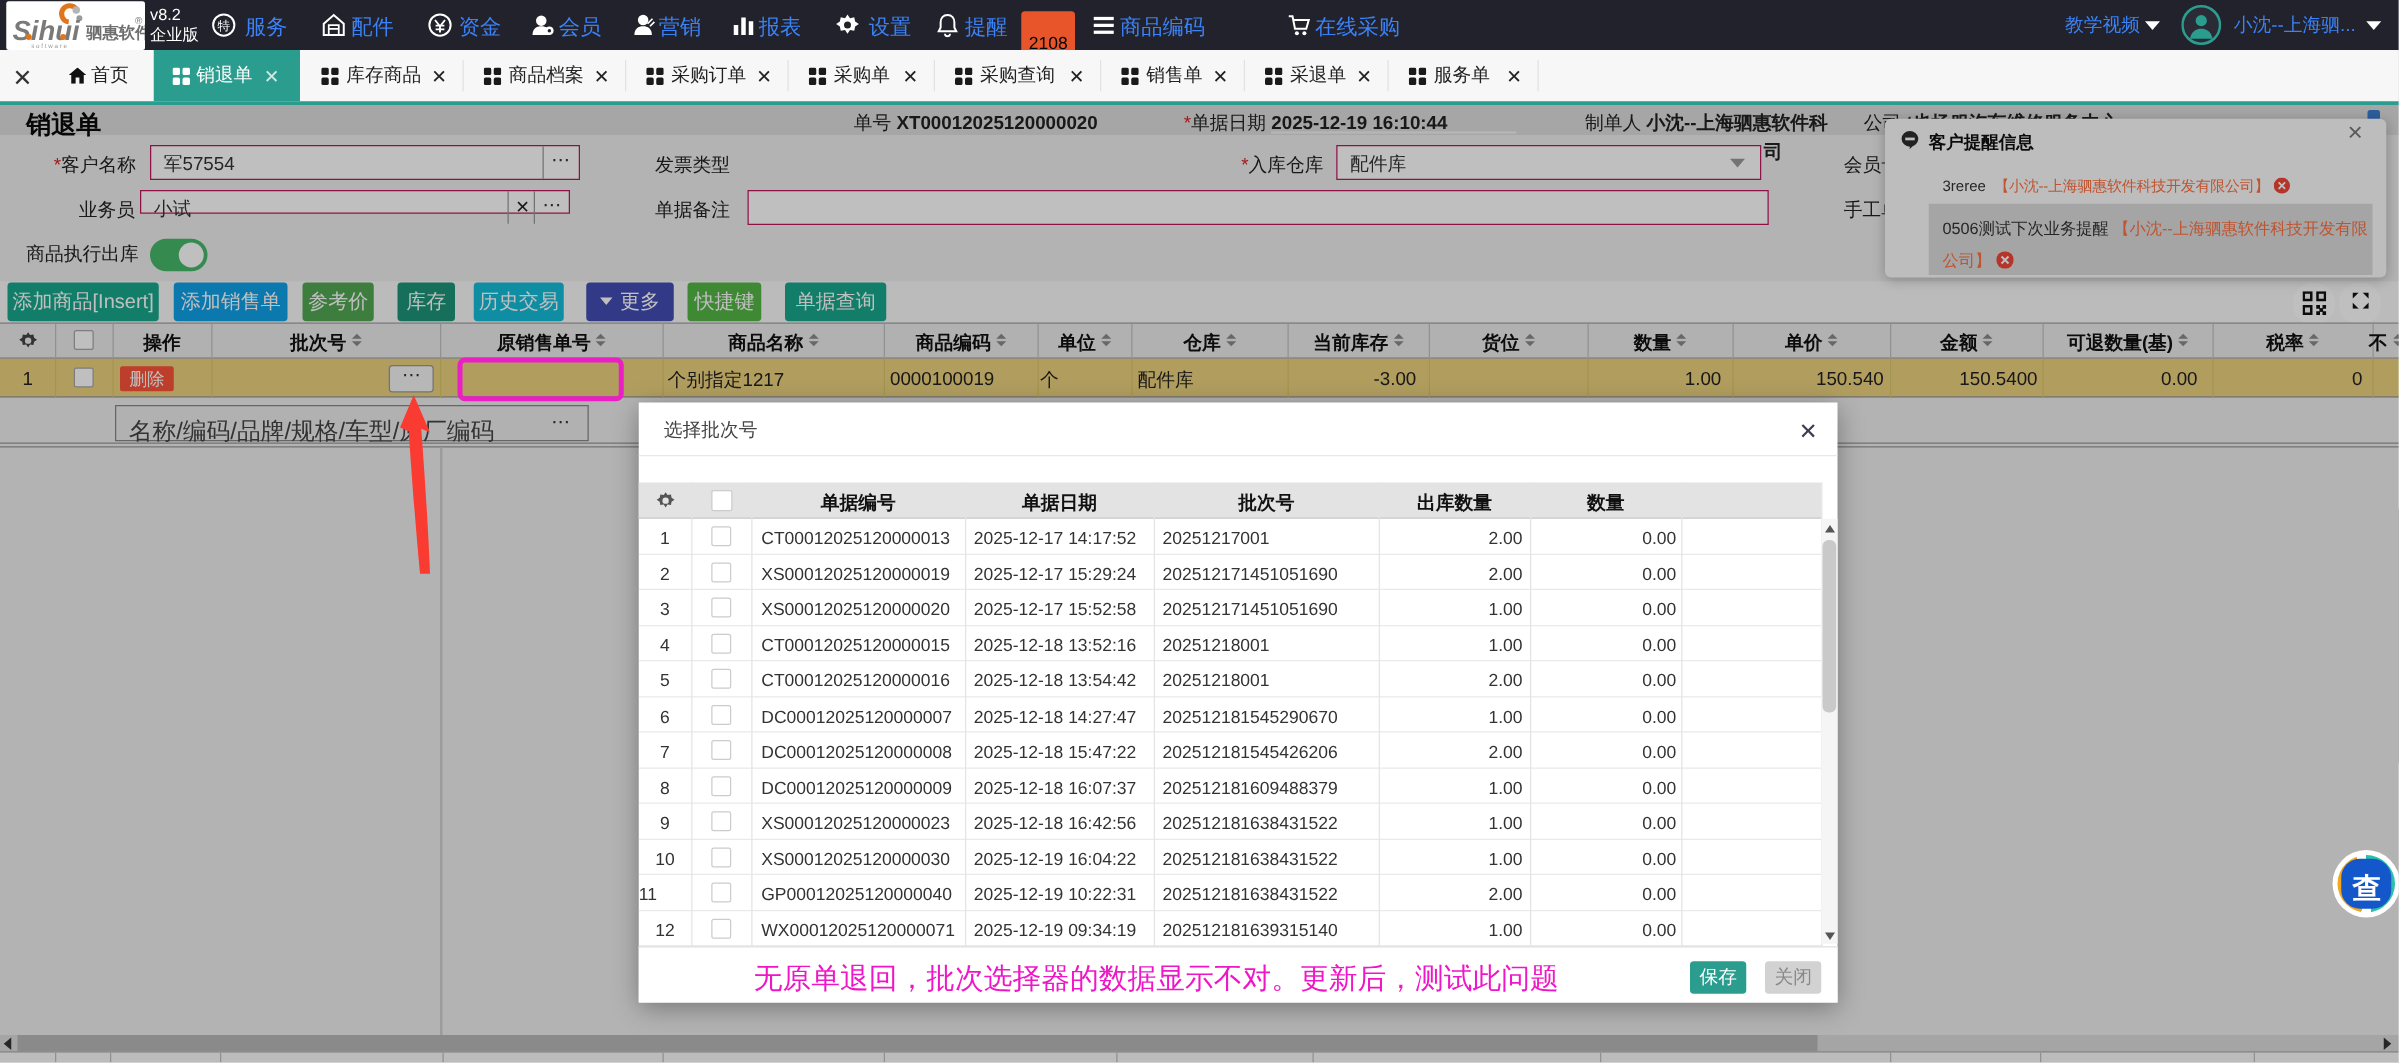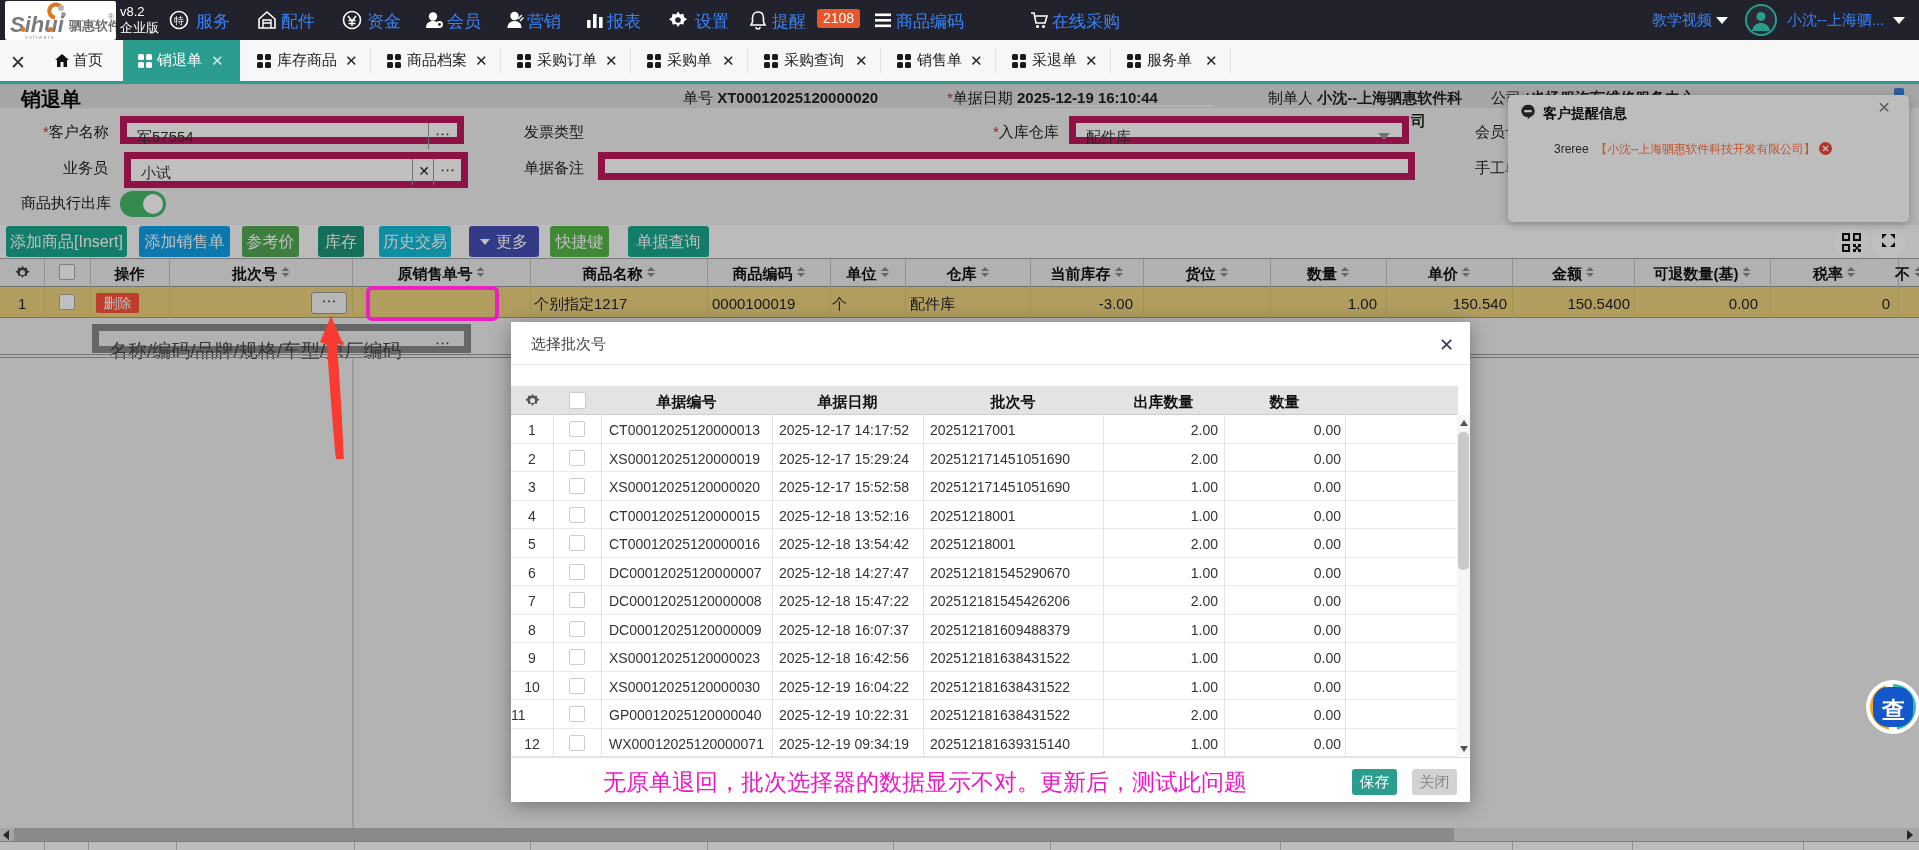--- a/index.html
+++ b/index.html
@@ -4,33 +4,33 @@
 <style>
 * { margin:0; padding:0; box-sizing:border-box; }
 html,body { width:1919px; height:850px; overflow:hidden; font-family:"Liberation Sans",sans-serif; }
 body { position:relative; background:#efefef; }
 
 
 #topbar { position:absolute; left:0; top:0; width:1919px; height:40px; background:#21222b; color:#fff; z-index:10; }
 #logo { position:absolute; left:5px; top:1px; width:111px; height:39px; background:#fff; border-radius:2px;padding-left:40px; }
 .tb-txt { position:absolute; font-size:17px; color:#3b82f6; top:10px; }
 .tb-ico { position:absolute; top:10px; width:20px; height:20px; }
-#badge { position:absolute; left:817px; top:9px; background:#e8552b; color:#ffffff; font-size:14px; padding:1px 6px 2px; border-radius:3px; }
+#badge { position:absolute; left:817px; top:9px; background:#e8552b; color:#000000; font-size:14px; padding:17px 6px 2px; border-radius:3px; }
 
 
 #tabbar { position:absolute; left:0; top:40px; width:1919px; height:41px; background:#f7f7f7; z-index:10; }
 #tabstrip { position:absolute; left:0; top:81px; width:1919px; height:3px; background:#2a9d8f; z-index:10; }
 .tab { position:absolute; top:0; height:41px; font-size:15px; color:#222; }
 
 
 #content { position:absolute; left:0; top:84px; width:1919px; height:766px; background:#efefef; z-index:1; }
 #titlerow { position:absolute; left:0; top:0; width:1919px; height:24px; background:#dedede; }
 .lab { position:absolute; font-size:15px; color:#222; white-space:nowrap; }
 .red { color:#e02020; }
-.inp { position:absolute; background:#fff; border:7px solid #be185d; }
+.inp { position:absolute; background:#fff; border:1px solid #be185d; }
 .caret { position:absolute; width:0; height:0; border-left:6px solid transparent; border-right:6px solid transparent; border-top:7px solid #9a9a9a; }
 .btn { position:absolute; color:#fff; font-size:16px; text-align:center; border-radius:3px; line-height:31px; height:31px; }
 
 
 .gh { position:absolute; font-weight:bold; font-size:15px; color:#111; white-space:nowrap; }
 .gv { position:absolute; font-size:15px; color:#222; white-space:nowrap; }
 .vline { position:absolute; width:1px; background:#c2c2c2; }
 .sort { display:inline-block; vertical-align:2px; margin-left:4px; }
 .sort i { display:block; width:0; height:0; border-left:4px solid transparent; border-right:4px solid transparent; }
 .sort .u { border-bottom:4px solid #8a8a8a; margin-bottom:2px; }
@@ -244,21 +244,21 @@
   </div>
   <div class="lab" style="left:524px;top:39px">发票类型</div>
   <div class="lab" style="left:993px;top:39px"><span class="red">*</span>入库仓库</div>
   <div class="inp" style="left:1069px;top:32px;width:340px;height:28px">
     <div style="position:absolute;left:10px;top:5px;font-size:15px;color:#333">配件库</div>
     <div class="caret" style="right:12px;top:10px"></div>
   </div>
   <div class="lab" style="left:1475px;top:39px">会员卡</div>
 
   <div class="lab" style="left:63px;top:75px">业务员</div>
-  <div class="inp" style="left:124px;top:68px;width:344px;height:36px">
+  <div class="inp" style="left:112px;top:68px;width:344px;height:19px">
     <div style="position:absolute;left:10px;top:5px;font-size:15px;color:#333">小试</div>
     <div style="position:absolute;right:48px;top:0;width:1px;height:26px;background:#999"></div>
     <div style="position:absolute;right:31px;top:4px;font-size:14px;color:#222">✕</div>
     <div style="position:absolute;right:27px;top:0;width:1px;height:26px;background:#999"></div>
     <div style="position:absolute;right:6px;top:2px;font-size:15px;color:#333">⋯</div>
   </div>
   <div class="lab" style="left:524px;top:75px">单据备注</div>
   <div class="inp" style="left:598px;top:68px;width:817px;height:28px"></div>
   <div class="lab" style="left:1475px;top:75px">手工单</div>
 
@@ -404,20 +404,24 @@
     </div>
 
   <div id="popup" style="position:absolute;left:1508px;top:11px;width:401px;height:127px;background:#fdfdfd;border-radius:5px;box-shadow:0 2px 10px rgba(0,0,0,0.25);z-index:30">
     <svg style="position:absolute;left:12px;top:9px" width="16" height="16" viewBox="0 0 19 19">
         <path d="M9.5 1 a8 7.4 0 1 0 0 14.8 l-0.5 2.5 3-2.9 a8 7.4 0 0 0 -2.5 -14.4 Z" fill="#2e2e2e"></path>
         <rect x="5" y="7.2" width="9" height="2.6" fill="#fff"></rect>
       </svg>
     <div style="position:absolute;left:35px;top:10px;font-size:14px;font-weight:bold;color:#111">客户提醒信息</div>
     <div style="position:absolute;left:370px;top:0px;font-size:21px;color:#777">×</div>
     <div style="position:absolute;left:46px;top:46px;font-size:12px;color:#333">3reree&nbsp; <span style="color:#ff7040;letter-spacing:-0.2px">【小沈--上海驷惠软件科技开发有限公司】</span>&nbsp;<svg style="vertical-align:-2px" width="13" height="13" viewBox="0 0 16 16">
+          <circle cx="8" cy="8" r="8" fill="#f2473a"></circle>
+          <path d="M4.8 4.8 L11.2 11.2 M11.2 4.8 L4.8 11.2" stroke="#fff" stroke-width="1.8"></path>
+        </svg></div>
+    <div style="position:absolute;left:35px;top:68px;width:355px;height:57px;background:#dcdcdc;padding:7px 11px;font-size:13px;line-height:26px;color:#333;white-space:nowrap">0506测试下次业务提醒 <span style="color:#ff7040">【小沈--上海驷惠软件科技开发有限</span><br><span style="color:#ff7040">公司】</span>&nbsp;<svg style="vertical-align:-2px" width="14" height="14" viewBox="0 0 16 16">
           <circle cx="8" cy="8" r="8" fill="#f2473a"></circle>
           <path d="M4.8 4.8 L11.2 11.2 M11.2 4.8 L4.8 11.2" stroke="#fff" stroke-width="1.8"></path>
         </svg></div>
   </div>
 
 </div>
 <div id="overlay"></div>
 <div id="zbtn" style="position:absolute;left:1866px;top:680px;width:54px;height:54px;border-radius:27px;background:#fff;z-index:60">
   <div style="position:absolute;left:4px;top:4px;width:46px;height:46px;border-radius:23px;background:conic-gradient(from 0deg,#2bc0a8 0 170deg,#fff 170deg 190deg,#f2a71f 190deg 340deg,#fff 340deg 360deg)"></div>
   <div style="position:absolute;left:7px;top:7px;width:40px;height:40px;border-radius:15px;background:#1357cb"></div>

